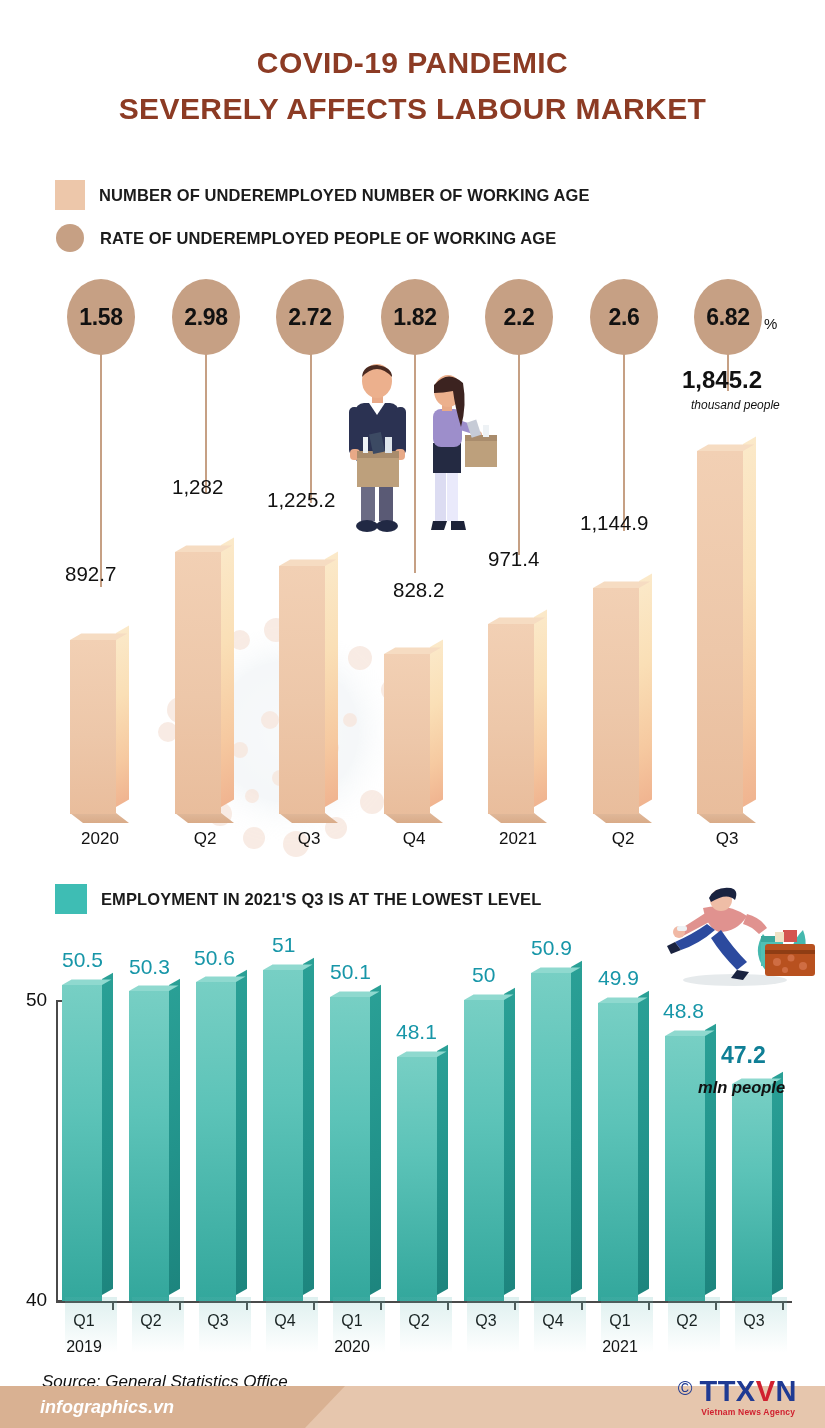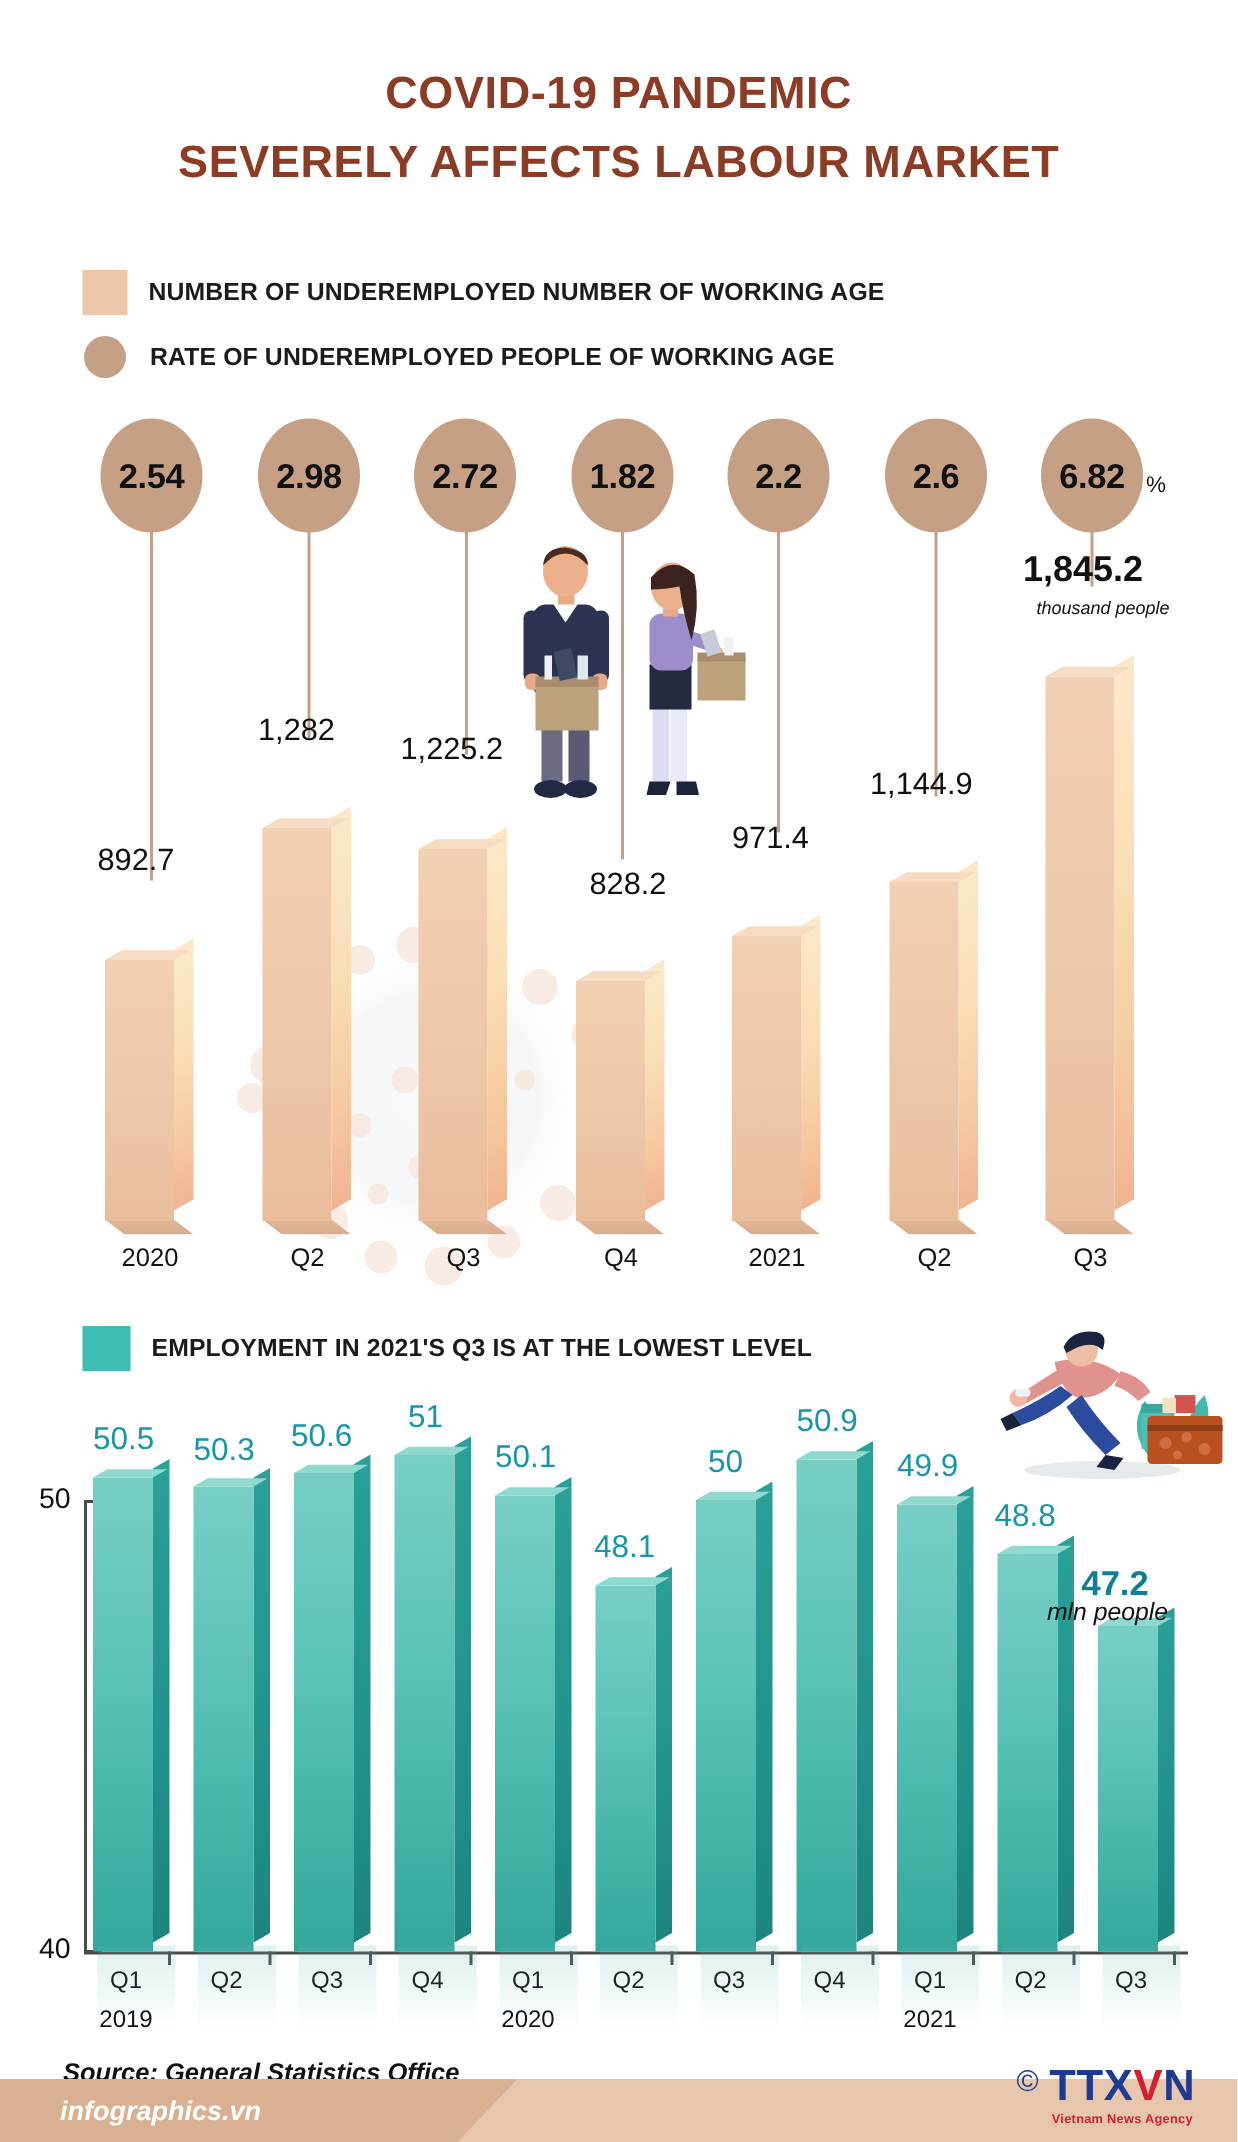--- a/index.html
+++ b/index.html
@@ -84,21 +84,21 @@
     background:#8fd9cf;transform:skewX(-60deg) scaleY(.50);transform-origin:bottom left;}
   .t-shadow{position:absolute;bottom:-52px;left:3px;width:52px;height:56px;
     background:linear-gradient(180deg,rgba(90,180,175,.20),rgba(90,180,175,0));z-index:1;}
 
   .val2{position:absolute;font-size:21px;color:#1796a8;white-space:nowrap;z-index:5;}
   .val2.big{font-weight:bold;font-size:23px;color:#0f7f96;}
   .unit2{position:absolute;font-size:16.5px;font-style:italic;color:#111;white-space:nowrap;z-index:5;}
   .xl2{position:absolute;font-size:16px;color:#111;text-align:center;width:56px;line-height:26px;}
 
   
-  .source{position:absolute;left:42px;top:1372px;font-size:17px;font-style:italic;font-weight:bold;color:#111;}
+  .source{position:absolute;left:42px;top:1372px;font-size:17px;font-style:italic;font-weight:normal;color:#111;}
   .footbar{position:absolute;left:0;bottom:0;width:825px;height:42px;background:#d9b192;}
   .footbar:after{content:"";position:absolute;right:0;top:0;width:520px;height:42px;background:#e6c6ad;
     clip-path:polygon(40px 0,520px 0,520px 42px,0 42px);}
   .footurl{position:absolute;left:40px;bottom:10px;font-size:18px;font-style:italic;font-weight:bold;color:#fff;z-index:3;}
   .logo{position:absolute;right:28px;top:1378px;display:flex;align-items:flex-start;z-index:4;}
   .copy{font-size:20px;color:#1f3a93;margin-right:7px;line-height:1;}
   .ttxvn{position:relative;}
   .ttxvn .word{font-size:29px;font-weight:bold;color:#1f3a93;letter-spacing:.5px;line-height:.95;}
   .ttxvn .word .red{color:#d0202f;}
   .ttxvn .sub{font-size:8.5px;font-weight:bold;color:#d0202f;text-align:center;letter-spacing:.2px;margin-top:1px;}
@@ -166,21 +166,21 @@
 
     <div class="stem" style="left:100px;top:76px;height:236px;"></div>
     <div class="stem" style="left:205px;top:76px;height:142px;"></div>
     <div class="stem" style="left:310px;top:76px;height:152px;"></div>
     <div class="stem" style="left:414px;top:76px;height:222px;"></div>
     <div class="stem" style="left:518px;top:76px;height:204px;"></div>
     <div class="stem" style="left:623px;top:76px;height:180px;"></div>
     <div class="stem" style="left:727px;top:76px;height:40px;"></div>
 
     <div class="bubble" style="left:67px;top:4px;">
-      <span>2.54</span>
+      <span>1.58</span>
     </div>
     <div class="bubble" style="left:172px;top:4px;">
       <span>2.98</span>
     </div>
     <div class="bubble" style="left:276px;top:4px;">
       <span>2.72</span>
     </div>
     <div class="bubble" style="left:381px;top:4px;">
       <span>1.82</span>
     </div>
@@ -441,21 +441,21 @@
     <div class="val2" style="left:129px;top:25px;">50.3</div>
     <div class="val2" style="left:194px;top:16px;">50.6</div>
     <div class="val2" style="left:272px;top:3px;">51</div>
     <div class="val2" style="left:330px;top:30px;">50.1</div>
     <div class="val2" style="left:396px;top:90px;">48.1</div>
     <div class="val2" style="left:472px;top:33px;">50</div>
     <div class="val2" style="left:531px;top:6px;">50.9</div>
     <div class="val2" style="left:598px;top:36px;">49.9</div>
     <div class="val2" style="left:663px;top:69px;">48.8</div>
     <div class="val2 big" style="left:721px;top:112px;">47.2</div>
-    <div class="unit2" style="left:698px;top:136px;">mln people</div>
+    <div class="unit2" style="left:698px;top:148px;font-weight:bold;">mln people</div>
 
     <div class="xl2" style="left:56px;top:378px;">
       <span>Q1</span>
       <span style="display:block">2019</span>
     </div>
     <div class="xl2" style="left:123px;top:378px;">
       <span>Q2</span>
     </div>
     <div class="xl2" style="left:190px;top:378px;">
       <span>Q3</span>

